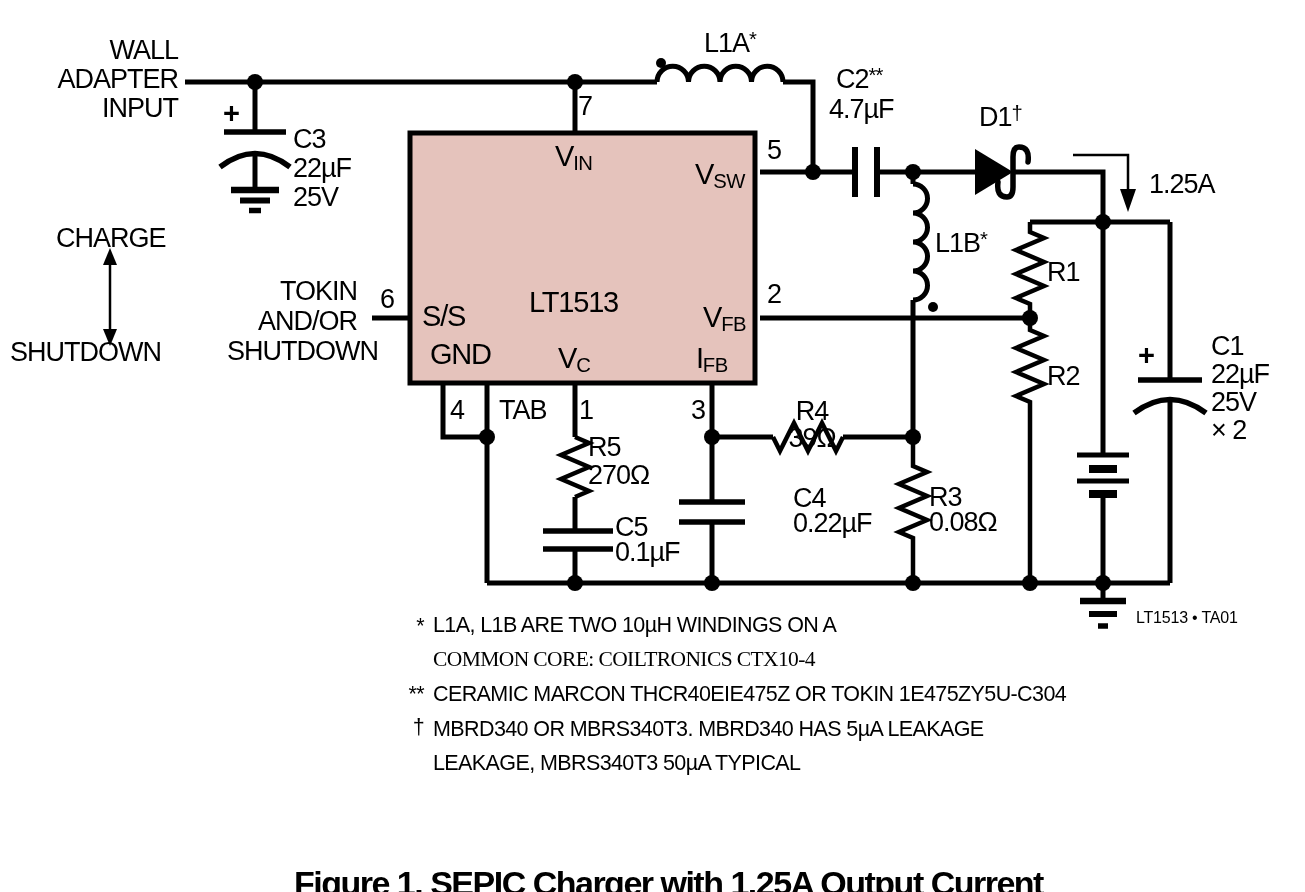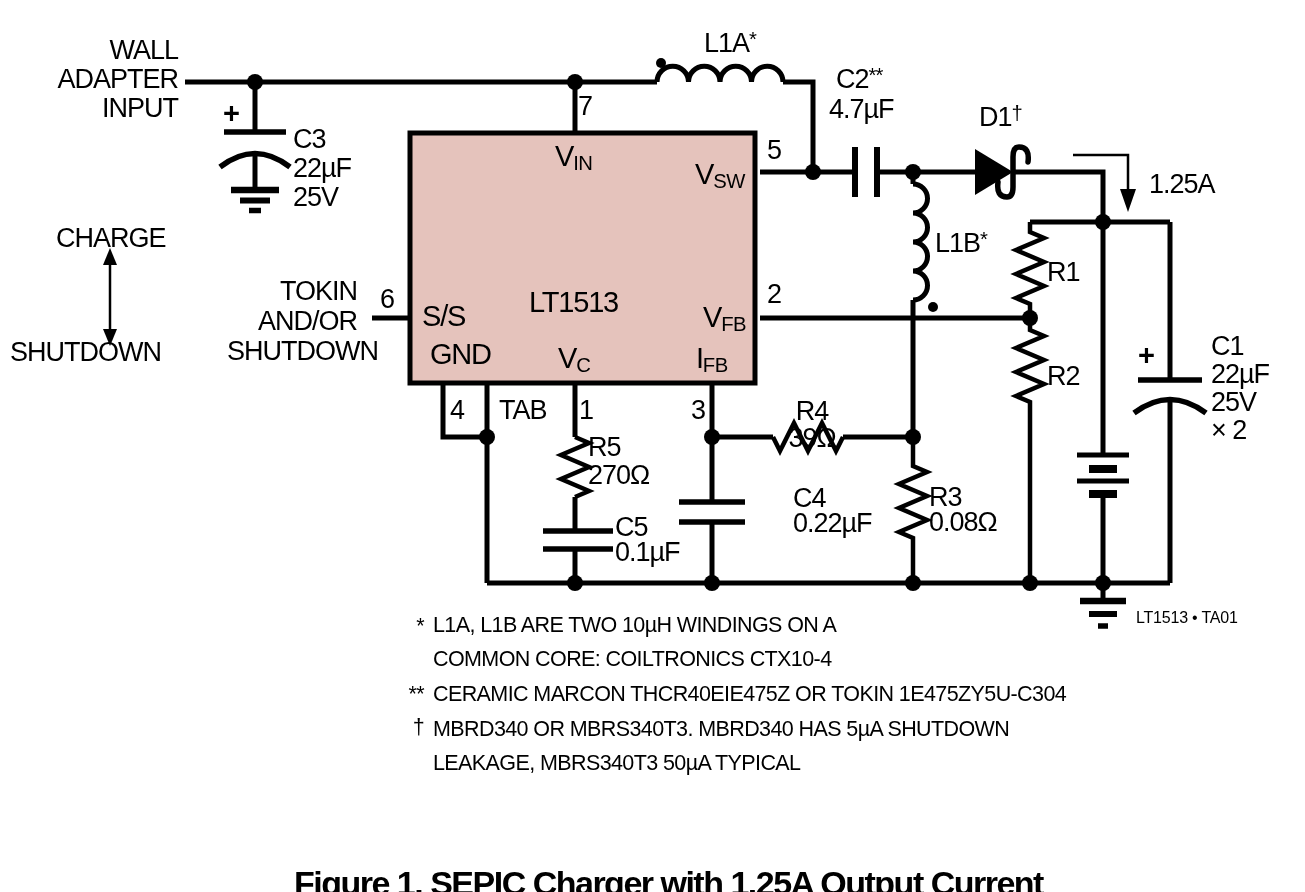--- a/index.html
+++ b/index.html
@@ -232,22 +232,22 @@
 
   <div class="t lbl lh25" style="left:929px;top:485px;">
     <div>R3</div>
     <div>0.08Ω</div>
   </div>
 
   <div class="t tag" style="left:1136px;top:609px;">LT1513 • TA01</div>
 
   <div class="t note ra" style="left:384px;top:614px;width:40px;">*</div>
   <div class="t note" style="left:433px;top:613px;">L1A, L1B ARE TWO 10µH WINDINGS ON A</div>
-  <div class="t note" style="left:433px;top:647px;">COMMON CORE: COILTRONICS CTX10-4</div>
+  <div class="t note" style="left:433px;top:647px;font-family:Liberation Serif, serif;">COMMON CORE: COILTRONICS CTX10-4</div>
   <div class="t note ra" style="left:384px;top:682px;width:40px;">**</div>
   <div class="t note" style="left:433px;top:682px;">CERAMIC MARCON THCR40EIE475Z OR TOKIN 1E475ZY5U-C304</div>
   <div class="t note ra" style="left:384px;top:715px;width:40px;">†</div>
-  <div class="t note" style="left:433px;top:717px;">MBRD340 OR MBRS340T3. MBRD340 HAS 5µA SHUTDOWN</div>
+  <div class="t note" style="left:433px;top:717px;">MBRD340 OR MBRS340T3. MBRD340 HAS 5µA LEAKAGE</div>
   <div class="t note" style="left:433px;top:751px;">LEAKAGE, MBRS340T3 50µA TYPICAL</div>
 
   <div class="t cap ctr" style="left:16px;top:824px;width:1305px;">Figure 1. SEPIC Charger with 1.25A Output Current</div>
 
 </div>
 
 </body></html>

